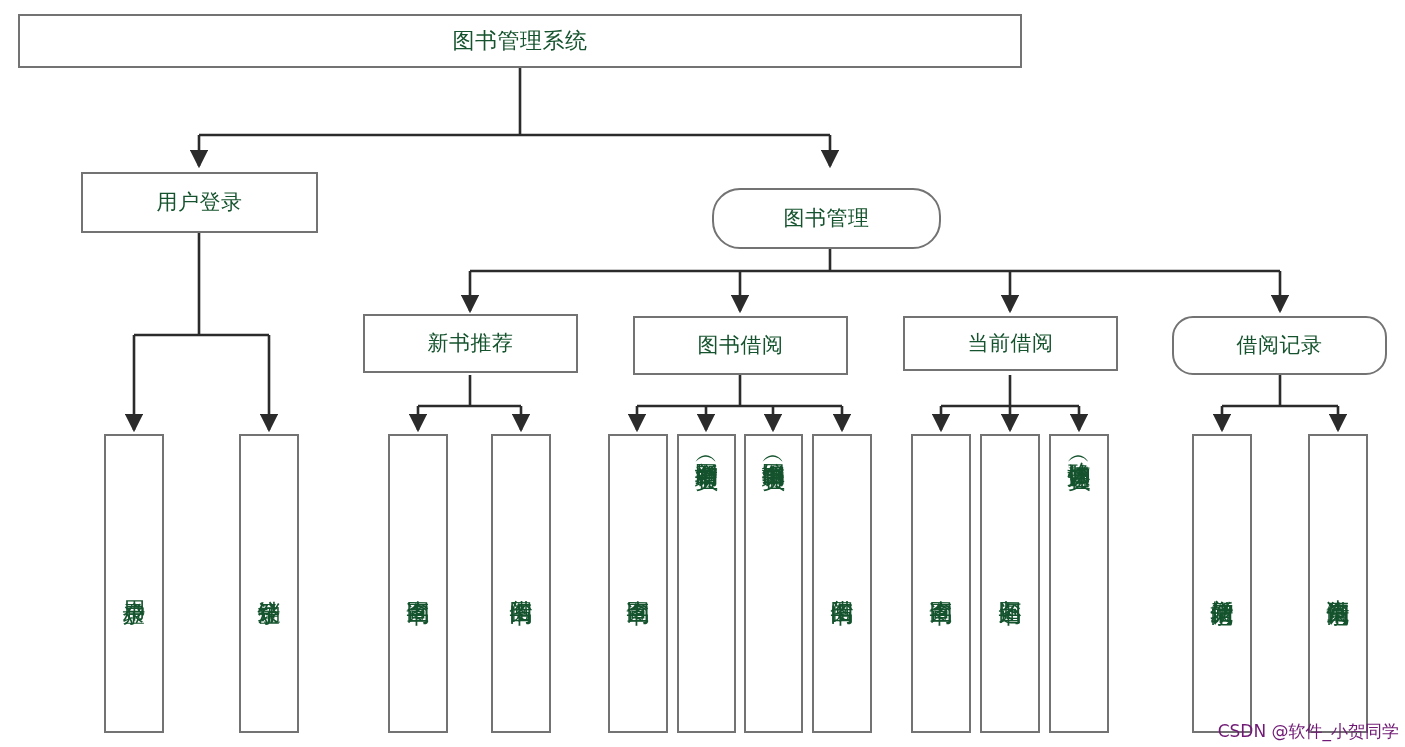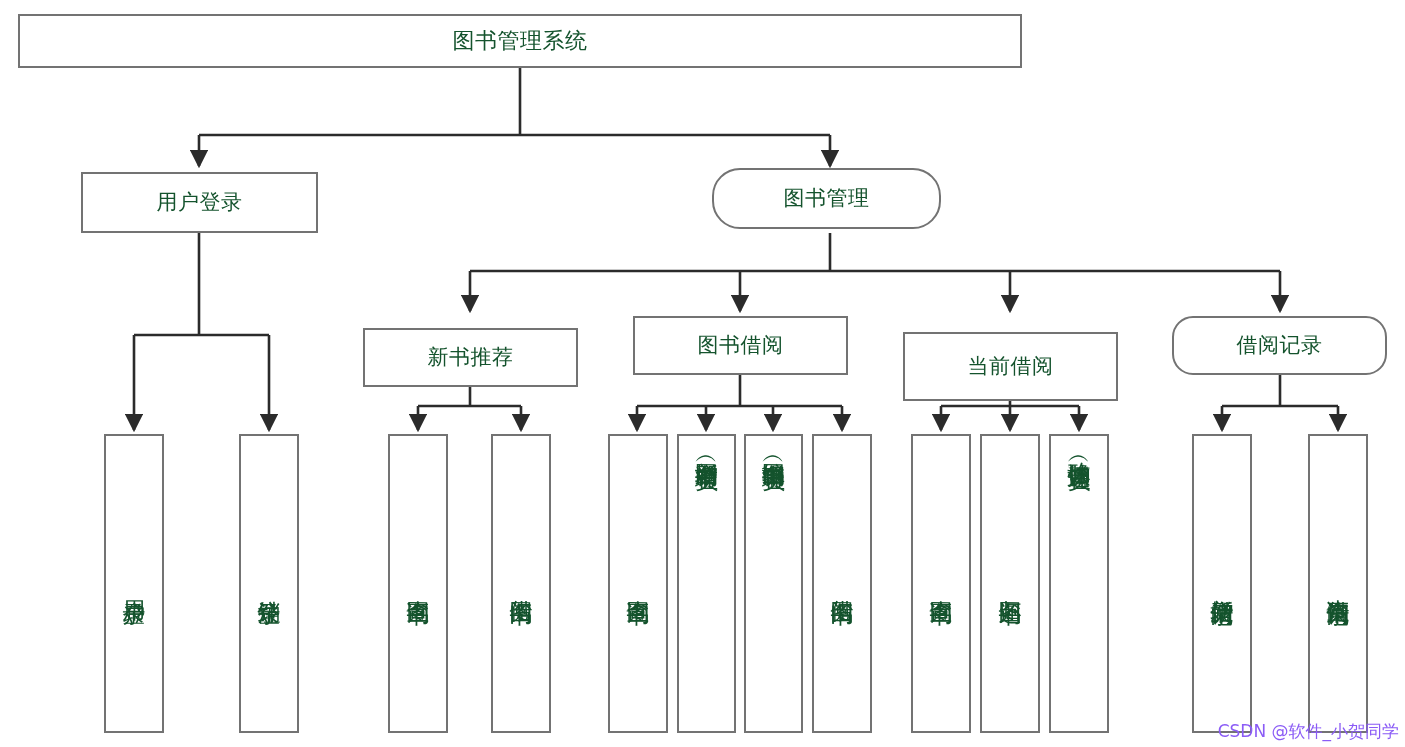--- a/index.html
+++ b/index.html
@@ -66,21 +66,21 @@
   }
   .node.v.mid {
     align-items: center;
     padding-top: 0;
   }
   .watermark {
     position: absolute;
     right: 6px;
     bottom: 4px;
     font-size: 17px;
-    color: #8b5cf6;
+    color: #701a75;
     white-space: nowrap;
     z-index: 3;
     font-family: "DejaVu Sans", "Liberation Sans", sans-serif;
   }
 </style>
 </head>
 <body>
 
 <div id="canvas">
 
@@ -135,31 +135,31 @@
     </g>
   </svg>
 
   <div class="node h root" style="left:18px; top:14px; width:1004px; height:54px;">
     <span class="label">图书管理系统</span>
   </div>
 
   <div class="node h" style="left:81px; top:172px; width:237px; height:61px;">
     <span class="label">用户登录</span>
   </div>
-  <div class="node h" style="left:712px; top:168px; width:229px; height:61px;border-radius:28px;">
+  <div class="node h" style="left:712px; top:188px; width:229px; height:61px;border-radius:28px;">
     <span class="label">图书管理</span>
   </div>
 
-  <div class="node h" style="left:363px; top:328px; width:215px; height:59px;">
+  <div class="node h" style="left:363px; top:314px; width:215px; height:59px;">
     <span class="label">新书推荐</span>
   </div>
   <div class="node h" style="left:633px; top:316px; width:215px; height:59px;align-items:center;">
     <span class="label">图书借阅</span>
   </div>
-  <div class="node h" style="left:903px; top:316px; width:215px; height:69px;margin-top:16px;">
+  <div class="node h" style="left:903px; top:316px; width:215px; height:55px;">
     <span class="label">当前借阅</span>
   </div>
   <div class="node h" style="left:1172px; top:316px; width:215px; height:59px;border-radius:21px;">
     <span class="label">借阅记录</span>
   </div>
 
   <div class="node v mid" style="left:104px; top:434px; width:60px; height:299px;">
     <span class="label">用户登录</span>
   </div>
   <div class="node v mid" style="left:239px; top:434px; width:60px; height:299px;">

